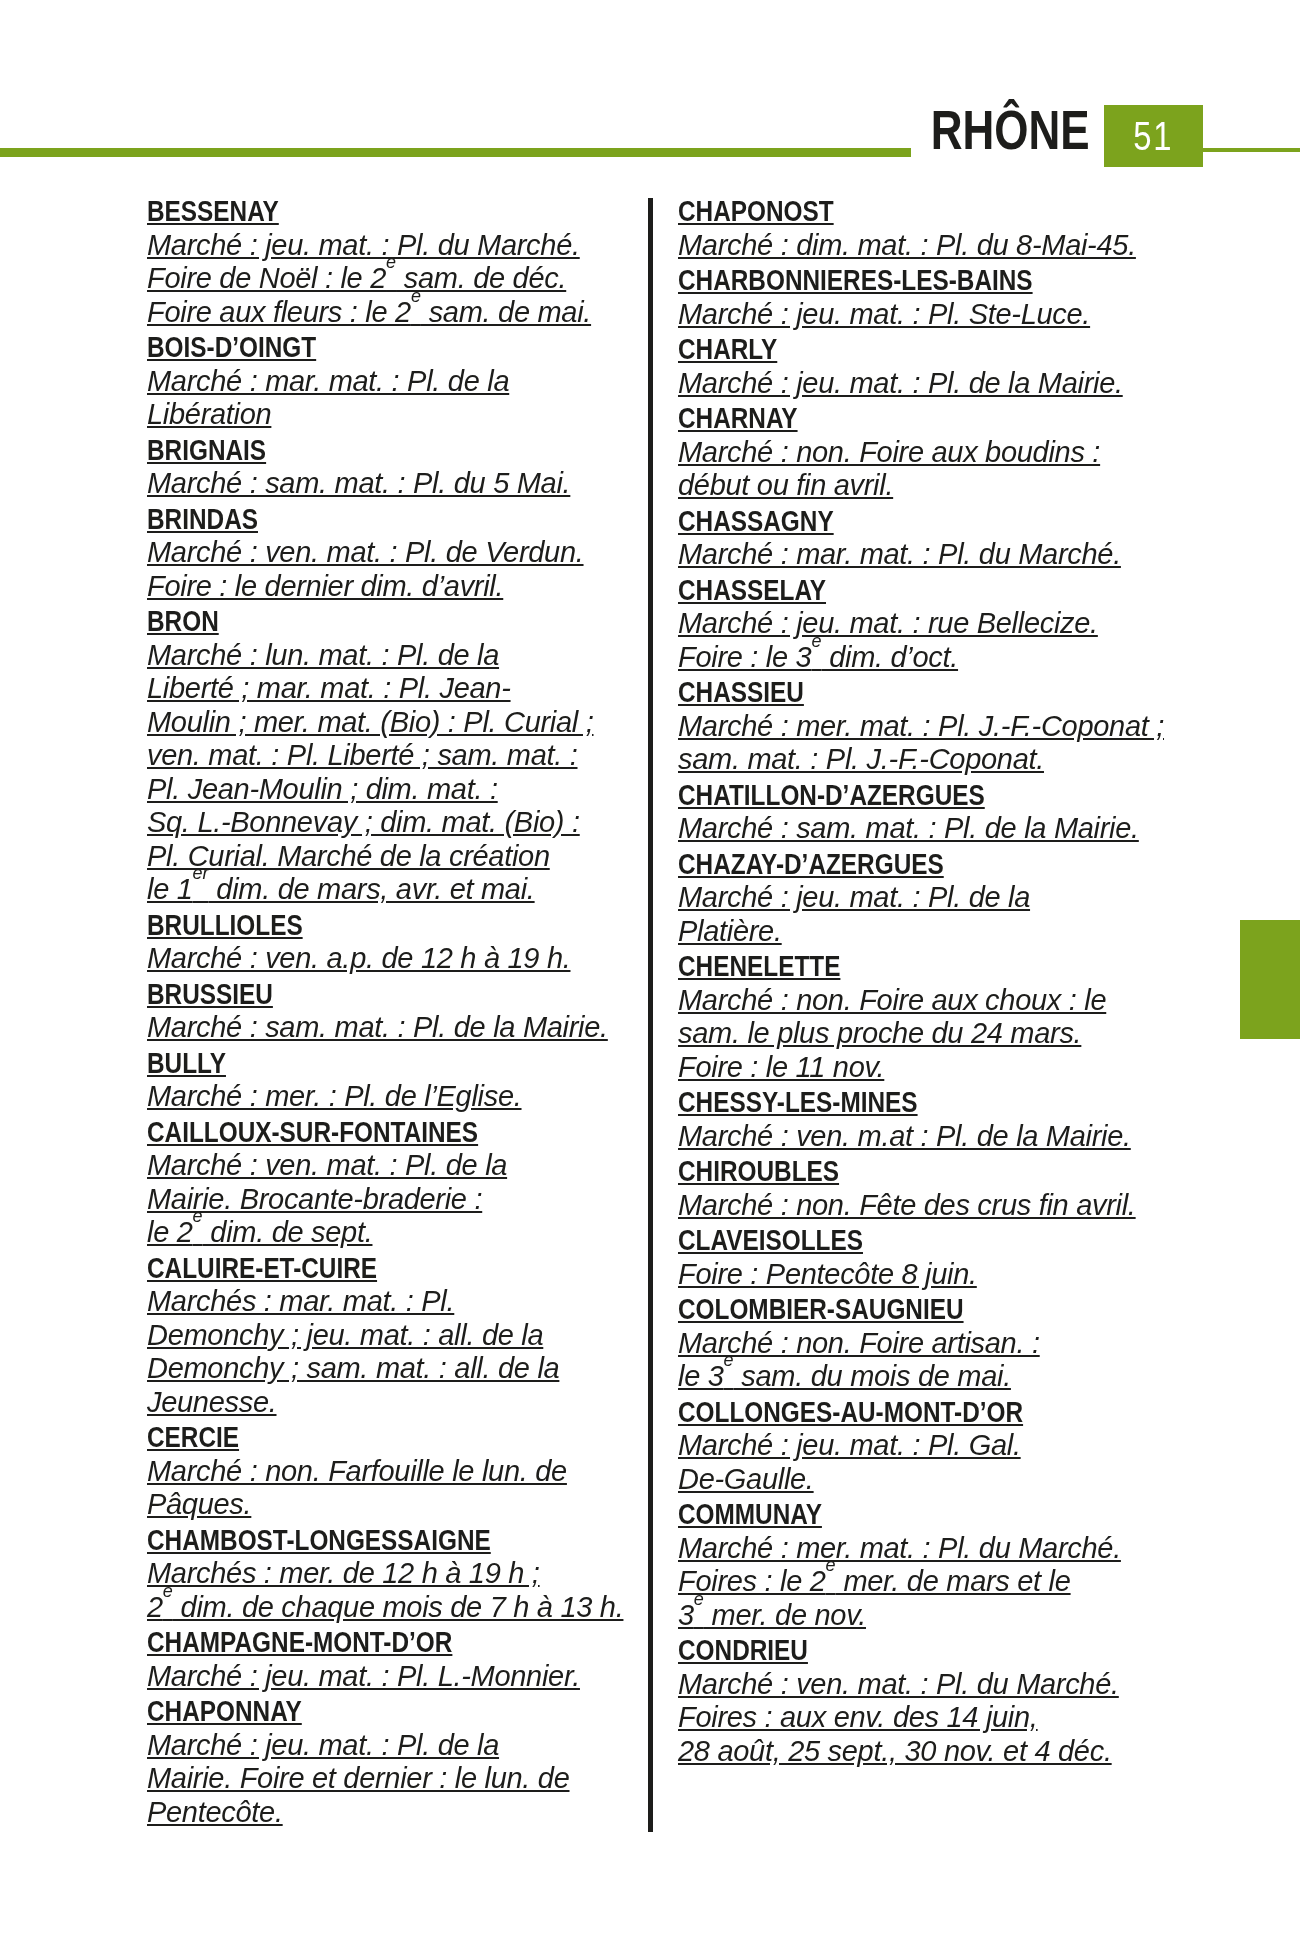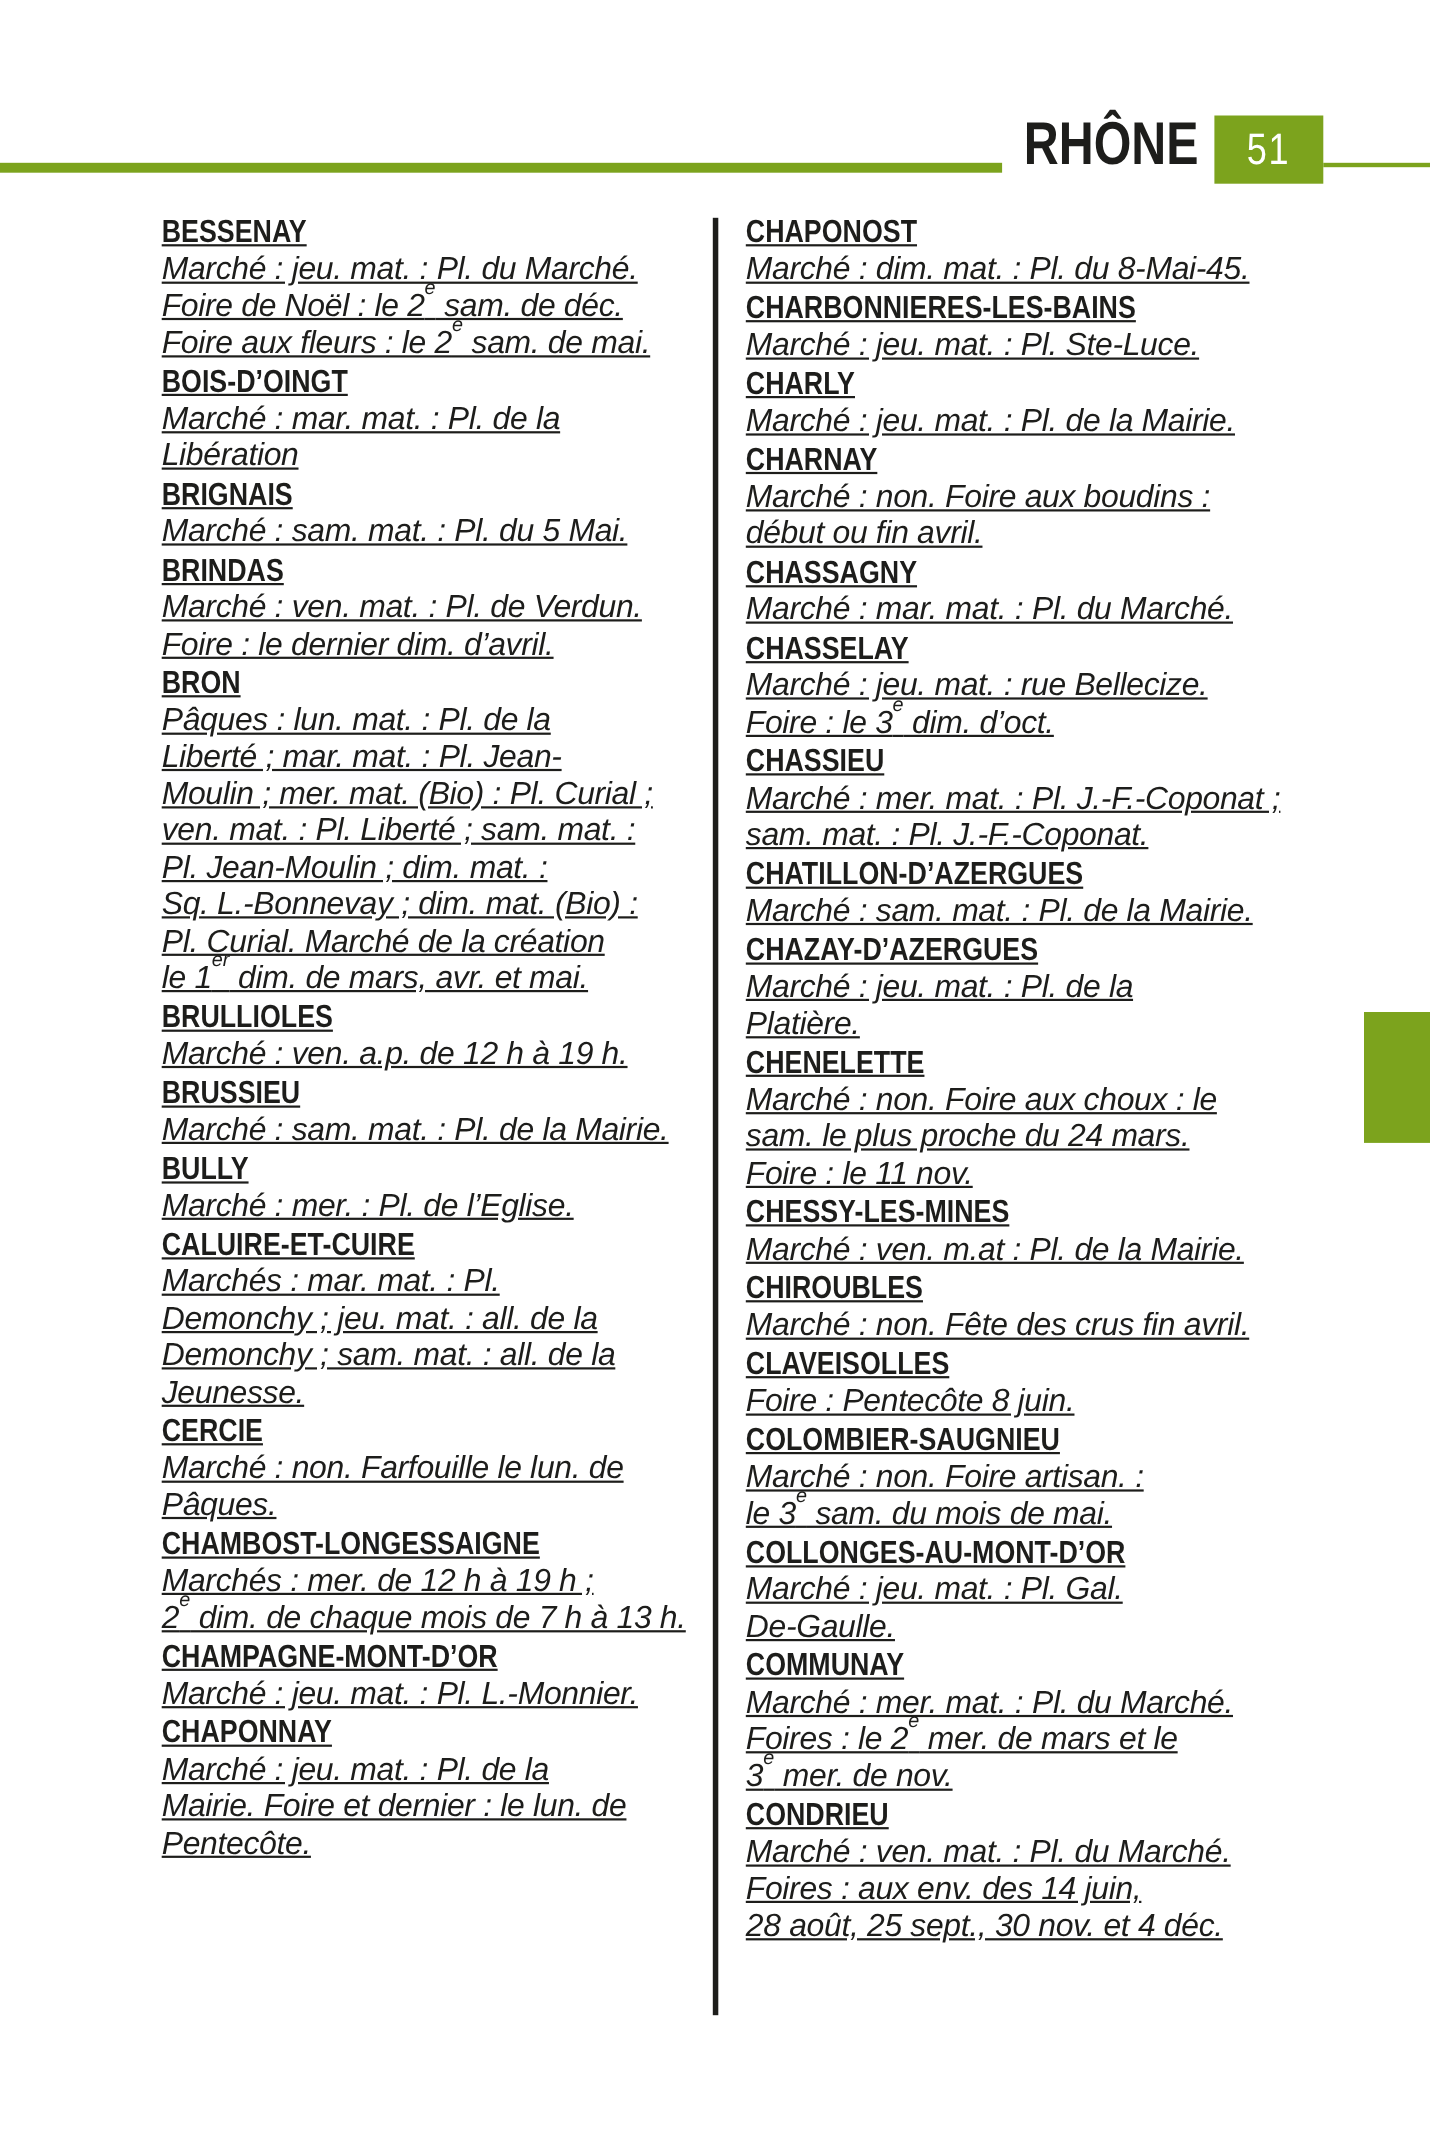--- a/index.html
+++ b/index.html
@@ -80,21 +80,21 @@
           <h3 class="town">BRIGNAIS</h3>
           <div class="bodyline">Marché : sam. mat. : Pl. du 5 Mai.</div>
         </div>
         <div class="entry">
           <h3 class="town">BRINDAS</h3>
           <div class="bodyline">Marché : ven. mat. : Pl. de Verdun.</div>
           <div class="bodyline">Foire : le dernier dim. d’avril.</div>
         </div>
         <div class="entry">
           <h3 class="town">BRON</h3>
-          <div class="bodyline">Pâques : lun. mat. : Pl. de la</div>
+          <div class="bodyline">Marché : lun. mat. : Pl. de la</div>
           <div class="bodyline">Liberté ; mar. mat. : Pl. Jean-</div>
           <div class="bodyline">Moulin ; mer. mat. (Bio) : Pl. Curial ;</div>
           <div class="bodyline">ven. mat. : Pl. Liberté ; sam. mat. :</div>
           <div class="bodyline">Pl. Jean-Moulin ; dim. mat. :</div>
           <div class="bodyline">Sq. L.-Bonnevay ; dim. mat. (Bio) :</div>
           <div class="bodyline">Pl. Curial. Marché de la création</div>
           <div class="bodyline">le 1<sup>er</sup> dim. de mars, avr. et mai.</div>
         </div>
         <div class="entry">
           <h3 class="town">BRULLIOLES</h3>
@@ -102,20 +102,26 @@
         </div>
         <div class="entry">
           <h3 class="town">BRUSSIEU</h3>
           <div class="bodyline">Marché : sam. mat. : Pl. de la Mairie.</div>
         </div>
         <div class="entry">
           <h3 class="town">BULLY</h3>
           <div class="bodyline">Marché : mer. : Pl. de l’Eglise.</div>
         </div>
         <div class="entry">
+          <h3 class="town">CAILLOUX-SUR-FONTAINES</h3>
+          <div class="bodyline">Marché : ven. mat. : Pl. de la</div>
+          <div class="bodyline">Mairie. Brocante-braderie :</div>
+          <div class="bodyline">le 2<sup>e</sup> dim. de sept.</div>
+        </div>
+        <div class="entry">
           <h3 class="town">CALUIRE-ET-CUIRE</h3>
           <div class="bodyline">Marchés : mar. mat. : Pl.</div>
           <div class="bodyline">Demonchy ; jeu. mat. : all. de la</div>
           <div class="bodyline">Demonchy ; sam. mat. : all. de la</div>
           <div class="bodyline">Jeunesse.</div>
         </div>
         <div class="entry">
           <h3 class="town">CERCIE</h3>
           <div class="bodyline">Marché : non. Farfouille le lun. de</div>
           <div class="bodyline">Pâques.</div>

